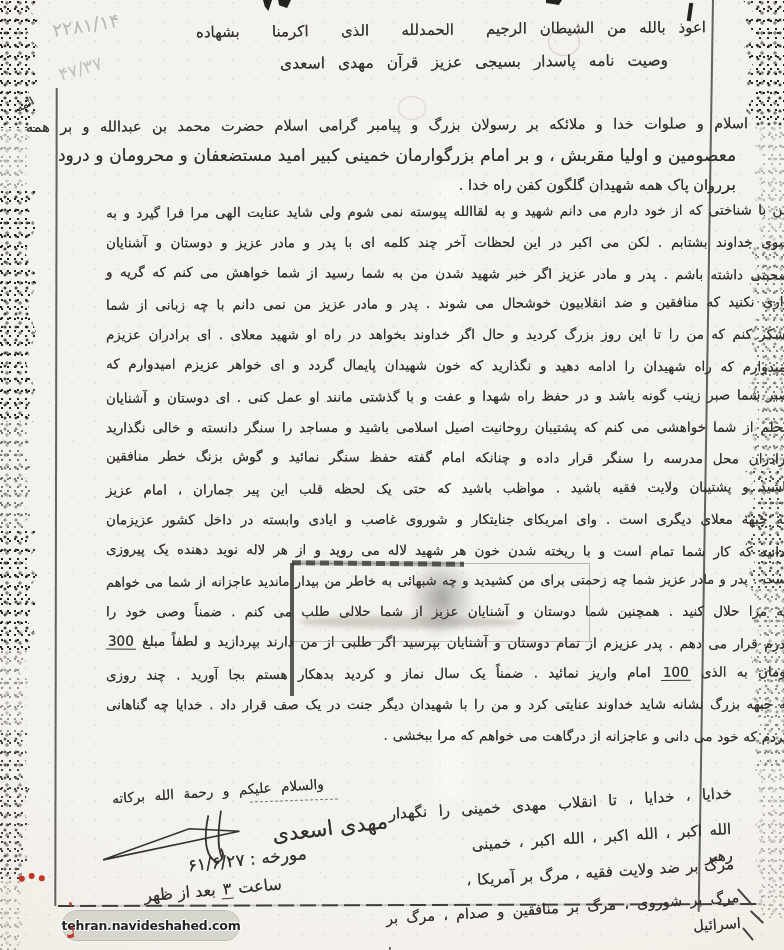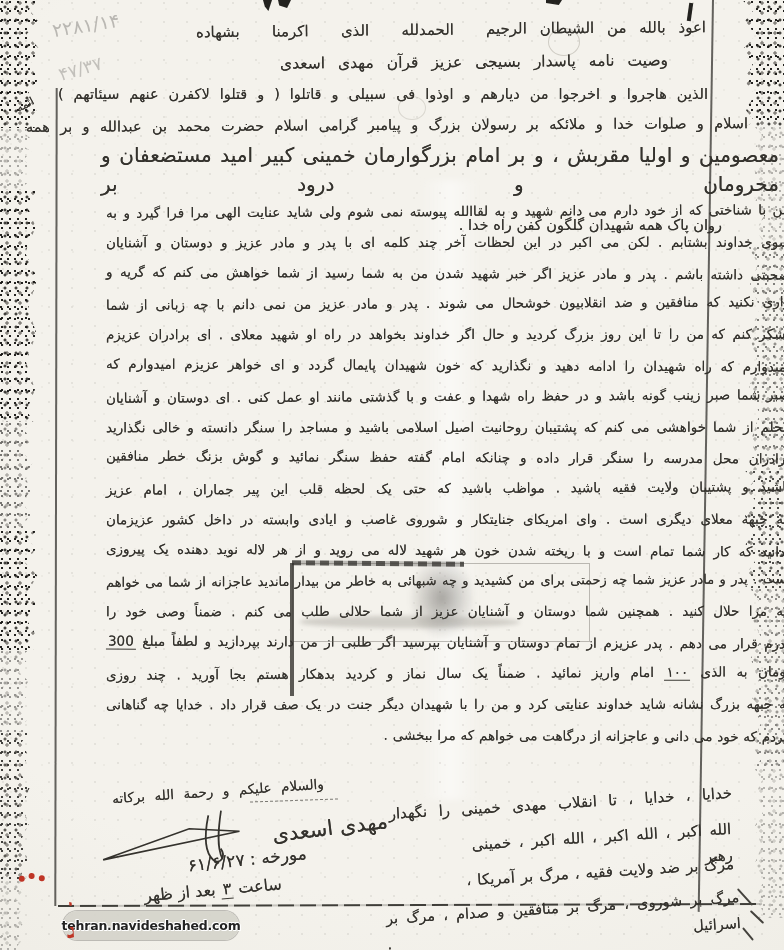--- a/index.html
+++ b/index.html
@@ -93,25 +93,24 @@
   <div class="txt faint" style="left:52px;top:14px;font-size:19px;transform:rotate(-9deg);">۲۲۸۱/۱۴</div>
   <div class="txt faint" style="left:58px;top:58px;font-size:18px;transform:rotate(-16deg);opacity:.85;">۴۷/۳۷</div>
 
   <div class="circle-smudge" style="left:548px;top:28px;width:30px;height:26px;"></div>
   <div class="circle-smudge" style="left:398px;top:96px;width:26px;height:22px;opacity:.7;"></div>
   <div class="streak" style="left:420px;top:180px;width:60px;height:620px;"></div>
 
   <div class="txt hline j" style="left:486px;top:14px;width:220px;font-size:15px;transform:rotate(-.4deg);">اعوذ بالله من الشیطان الرجیم</div>
   <div class="txt hline j" style="left:196px;top:17px;width:258px;font-size:15px;transform:rotate(-.6deg);">الحمدلله الذی اکرمنا بشهاده</div>
   <div class="txt hline j" style="left:280px;top:48px;width:388px;font-size:15.5px;transform:rotate(-.5deg);">وصیت نامه پاسدار بسیجی عزیز قرآن مهدی اسعدی</div>
-  <div class="txt hline j" style="left:58px;top:80px;width:650px;font-size:14.5px;">الذین هاجروا و اخرجوا من دیارهم و اوذوا فی سبیلی و قاتلوا ( و قتلوا لاکفرن عنهم سیئاتهم )</div>
   <div class="txt hline j" style="left:26px;top:111px;width:722px;font-size:14.5px;transform:rotate(-.3deg);">اسلام و صلوات خدا و ملائکه بر رسولان بزرگ و پیامبر گرامی اسلام حضرت محمد بن عبدالله و بر همه</div>
   <div class="txt" style="left:16px;top:98px;font-size:11px;transform:rotate(-28deg);">ائمه</div>
-  <div class="txt hline j" style="left:58px;top:141px;width:678px;font-size:20px;padding-left:43px;">معصومین و اولیا مقربش ، و بر امام بزرگوارمان خمینی کبیر امید مستضعفان و محرومان و درود بر</div>
-  <div class="txt hline" style="left:58px;top:171px;width:664px;font-size:14.5px;text-align:right;margin-top:40px;">روان پاک همه شهیدان گلگون کفن راه خدا .</div>
+  <div class="txt hline j" style="left:58px;top:141px;width:678px;font-size:17px;">معصومین و اولیا مقربش ، و بر امام بزرگوارمان خمینی کبیر امید مستضعفان و محرومان و درود بر</div>
+  <div class="txt hline" style="left:58px;top:171px;width:664px;font-size:14.5px;text-align:right;">روان پاک همه شهیدان گلگون کفن راه خدا .</div>
 
   <div id="bodyBlock">
     <div class="bl">من با شناختی که از خود دارم می دانم شهید و به لقاالله پیوسته نمی شوم ولی شاید عنایت الهی مرا فرا گیرد و به</div>
     <div class="bl">سوی خداوند بشتابم . لکن می اکبر در این لحظات آخر چند کلمه ای با پدر و مادر عزیز و دوستان و آشنایان</div>
     <div class="bl">صحبتی داشته باشم . پدر و مادر عزیز اگر خبر شهید شدن من به شما رسید از شما خواهش می کنم که گریه و</div>
     <div class="bl">زاری نکنید که منافقین و ضد انقلابیون خوشحال می شوند . پدر و مادر عزیز من نمی دانم با چه زبانی از شما</div>
     <div class="bl">تشکر کنم که من را تا این روز بزرگ کردید و حال اگر خداوند بخواهد در راه او شهید معلای . ای برادران عزیزم</div>
     <div class="bl">امیدوارم که راه شهیدان را ادامه دهید و نگذارید که خون شهیدان پایمال گردد و ای خواهر عزیزم امیدوارم که</div>
     <div class="bl">صبر شما صبر زینب گونه باشد و در حفظ راه شهدا و عفت و با گذشتی مانند او عمل کنی . ای دوستان و آشنایان</div>
     <div class="bl">محلم از شما خواهشی می کنم که پشتیبان روحانیت اصیل اسلامی باشید و مساجد را سنگر دانسته و خالی نگذارید</div>
@@ -120,21 +119,21 @@
     <div class="bl">که جبهه معلای دیگری است . وای امریکای جنایتکار و شوروی غاصب و ایادی وابسته در داخل کشور عزیزمان</div>
     <div class="bl">بدانید که کار شما تمام است و با ریخته شدن خون هر شهید لاله می روید و از هر لاله نوید دهنده یک پیروزی</div>
     <div class="bl" style="font-size:13px;letter-spacing:-.4px;">است . پدر و مادر عزیز شما چه زحمتی برای من کشیدید و چه شبهائی به خاطر من بیدار ماندید عاجزانه از شما می خواهم</div>
     <div class="bl">که مرا حلال کنید . همچنین شما دوستان و آشنایان عزیز از شما حلالی طلب می کنم . ضمناً وصی خود را</div>
     <div class="bl">
       <span>پدرم قرار می دهم . پدر عزیزم از تمام دوستان و آشنایان بپرسید اگر طلبی از من دارند بپردازید و لطفاً مبلغ</span>
       <span class="u-num">300</span>
     </div>
     <div class="bl">
       <span>تومان به الذی</span>
-      <span class="u-num">۱۰۰</span>
+      <span class="u-num">100</span>
       <span>امام واریز نمائید . ضمناً یک سال نماز و کردید بدهکار هستم بجا آورید . چند روزی</span>
     </div>
     <div class="bl">به جبهه بزرگ نشانه شاید خداوند عنایتی کرد و من را با شهیدان دیگر جنت در یک صف قرار داد . خدایا چه گناهانی</div>
     <div class="bl short-right">کردم که خود می دانی و عاجزانه از درگاهت می خواهم که مرا ببخشی .</div>
   </div>
 
   <div class="stamp-rect" style="left:292px;top:563px;width:296px;height:77px;"></div>
   <div class="stamp-bar" style="left:292px;top:561px;width:172px;height:5px;transform:rotate(.5deg);opacity:.85;"></div>
   <div style="position:absolute;left:290px;top:563px;width:3.5px;height:133px;background:rgba(52,50,46,.8);"></div>
   <div class="stamp-blob" style="left:408px;top:556px;width:68px;height:84px;background:radial-gradient(closest-side,rgba(70,67,61,.45),rgba(70,67,61,.12) 70%,transparent);"></div>

